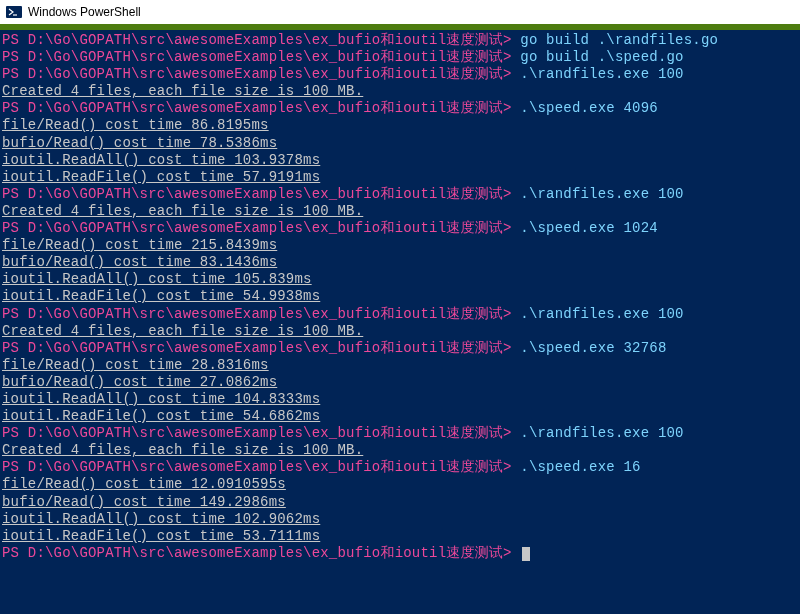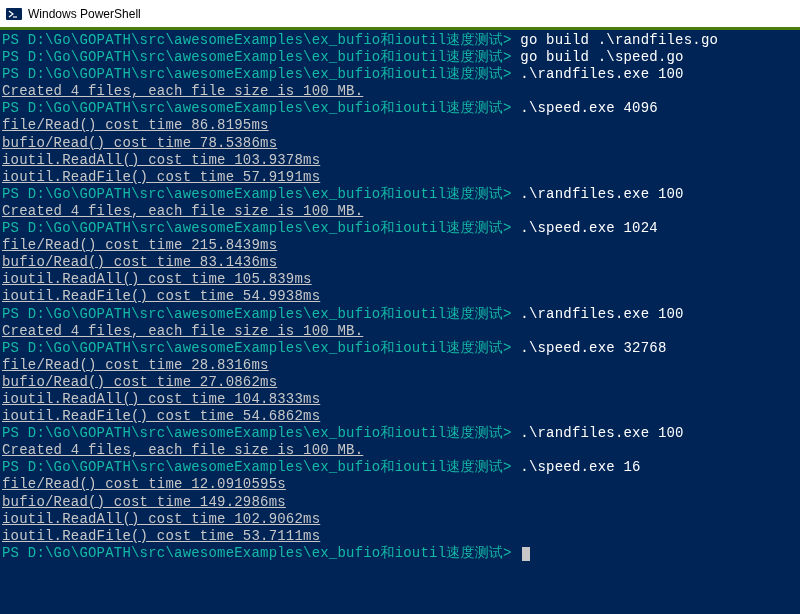--- a/index.html
+++ b/index.html
@@ -7,21 +7,21 @@
     font-family: Consolas, "Courier New", monospace;
     font-size: 14px;
     background: #ffffff;
     width: 800px;
     height: 614px;
     overflow: hidden;
   }
   .title-bar {
     height: 30px;
     background: #ffffff;
-    border-bottom: 3px solid #4d7c0f;
+    border-bottom: 6px solid #4d7c0f;
     display: flex;
     align-items: center;
     padding-left: 6px;
     font-family: "Segoe UI", Tahoma, sans-serif;
     font-size: 12px;
     color: #000000;
   }
   .title-bar .ps-icon {
     width: 16px;
     height: 16px;
@@ -36,22 +36,22 @@
     height: 584px;
     padding: 2px 0 0 2px;
     line-height: 17.1px;
     font-family: Consolas, "Lucida Console", "Courier New", monospace;
     font-size: 14px;
     letter-spacing: 0.2px;
     white-space: pre;
     overflow: hidden;
   }
   .line { display: block; }
-  .prompt { color: #14b8a6; }
-  .cmd { color: #ffffff; }
+  .prompt { color: #ec4899; }
+  .cmd { color: #7dd3fc; }
   .out { color: #c7c7c7; text-decoration: underline; }
   .cursor {
     display: inline-block;
     width: 8px;
     height: 14px;
     background: #c7c7c7;
     vertical-align: text-bottom;
     margin-left: 2px;
   }
 </style>

